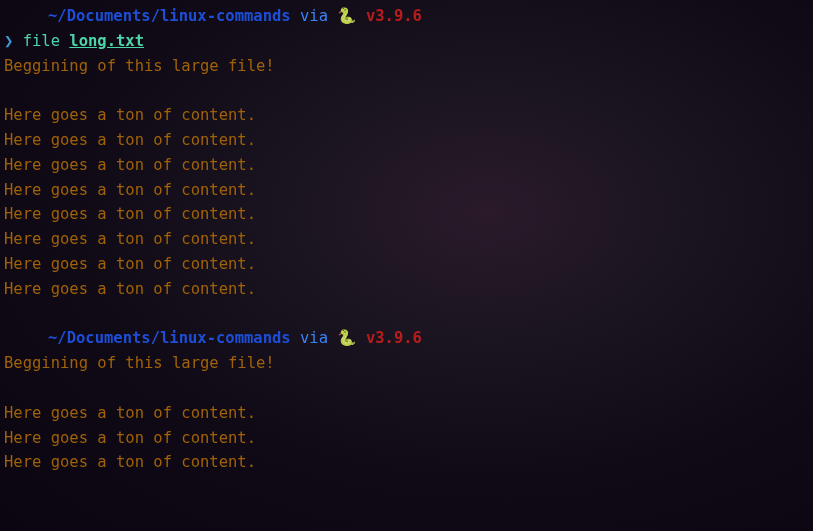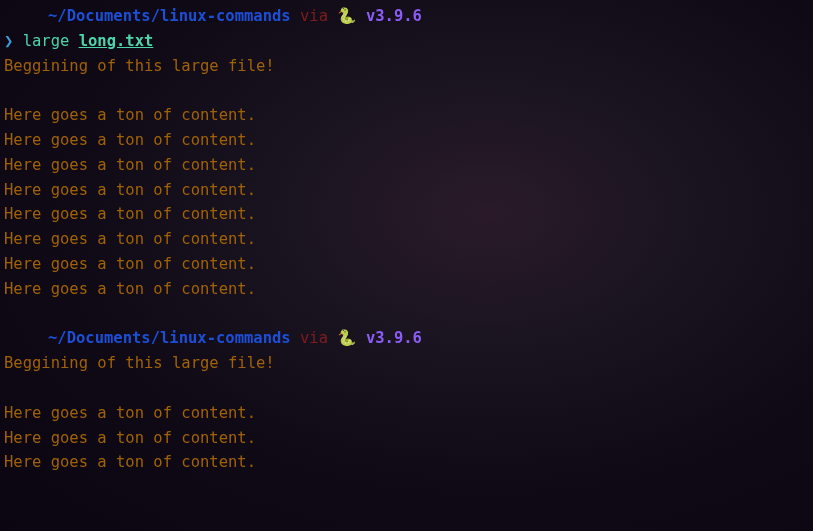--- a/index.html
+++ b/index.html
@@ -20,27 +20,27 @@
     }
     .prompt-line {
       white-space: pre;
     }
     .path {
       color: #1d4ed8;
       font-weight: bold;
       margin-left: 44px;
     }
     .via {
-      color: #7f1d1d;
+      color: #3b82f6;
     }
     .snake {
       color: #f0d848;
     }
     .version {
-      color: #8b5cf6;
+      color: #b91c1c;
       font-weight: bold;
     }
     .prompt-arrow {
       color: #3a9bd8;
       font-weight: bold;
     }
     .command {
       color: #4dd4a8;
     }
     .filename {
@@ -57,21 +57,21 @@
     }
     .spacer {
       height: 1.6em;
     }
   </style>
 </head>
 <body>
 
 <div class="block">
   <div class="prompt-line"><span class="path">~/Documents/linux-commands</span><span class="via"> via </span><span class="snake">🐍 </span><span class="version">v3.9.6</span></div>
-  <div class="prompt-line"><span class="prompt-arrow">❯</span><span class="command"> large </span><span class="filename">long.txt</span></div>
+  <div class="prompt-line"><span class="prompt-arrow">❯</span><span class="command"> file </span><span class="filename">long.txt</span></div>
   <div class="output">Beggining of this large file!</div>
   <div class="output">&nbsp;</div>
   <div class="output">Here goes a ton of content.</div>
   <div class="output">Here goes a ton of content.</div>
   <div class="output">Here goes a ton of content.</div>
   <div class="output">Here goes a ton of content.</div>
   <div class="output">Here goes a ton of content.</div>
   <div class="output">Here goes a ton of content.</div>
   <div class="output">Here goes a ton of content.</div>
   <div class="output">Here goes a ton of content.</div>

